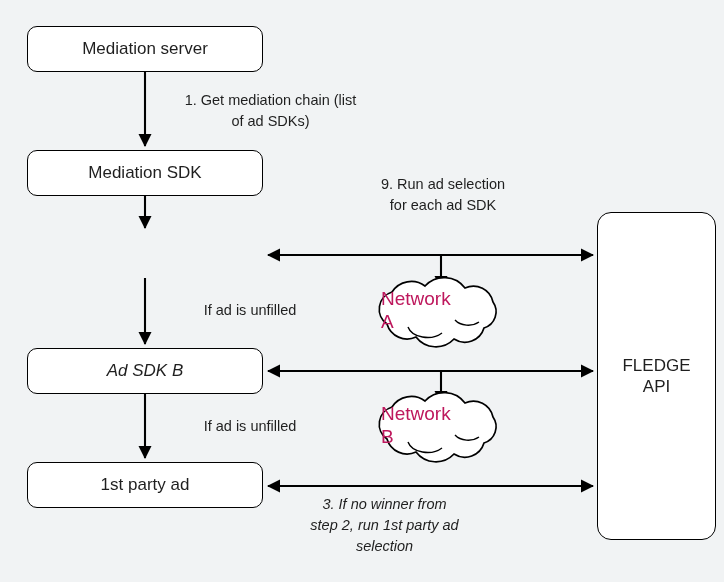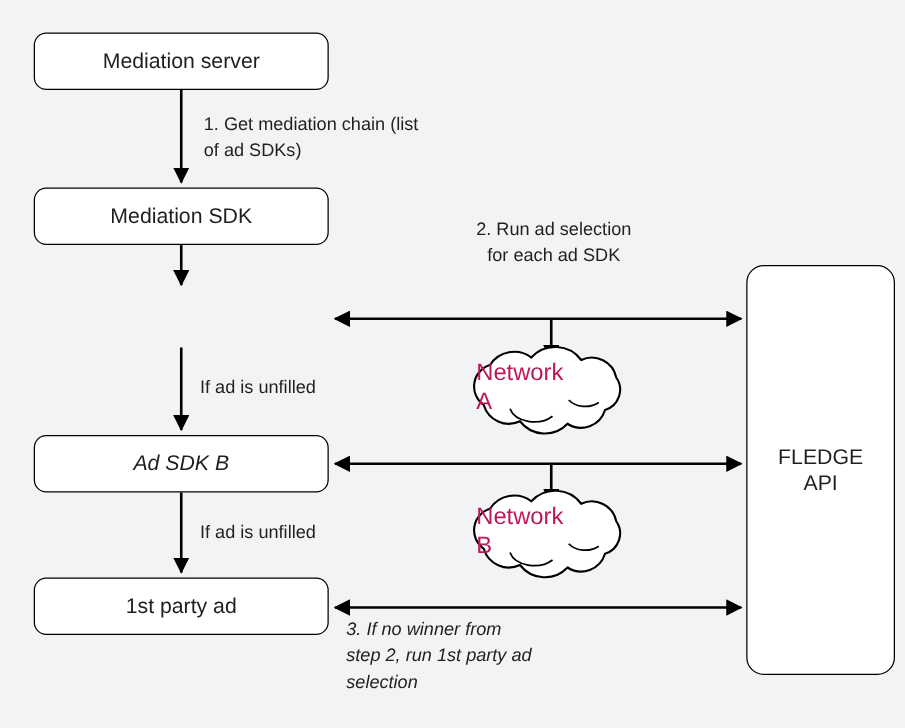--- a/index.html
+++ b/index.html
@@ -42,20 +42,21 @@
   }
   .node-box.tall {
     border-radius: 14px;
   }
   .edge-label {
     position: absolute;
     color: #1f1f1f;
     font-size: 14.5px;
     line-height: 1.45;
     white-space: pre-line;
+    text-align: center;
   }
   .edge-label.centered {
     text-align: center;
   }
   .cloud-label {
     position: absolute;
     color: #be185d;
     font-size: 19px;
     line-height: 1.2;
     white-space: pre-line;
@@ -148,21 +149,21 @@
 
   <div class="cloud-label" style="left:381px; top:288px; width:120px;">Network
 A</div>
 
   <div class="cloud-label" style="left:381px; top:403px; width:120px;">Network
 B</div>
 
   <div class="edge-label" style="left:163px; top:90px; width:215px;">1. Get mediation chain (list
 of ad SDKs)</div>
 
-  <div class="edge-label centered" style="left:358px; top:174px; width:170px;">2. Run ad selection
+  <div class="edge-label centered" style="left:358px; top:174px; width:170px;">9. Run ad selection
 for each ad SDK</div>
 
   <div class="edge-label" style="left:160px; top:300px; width:180px;">If ad is unfilled</div>
 
   <div class="edge-label" style="left:160px; top:416px; width:180px;">If ad is unfilled</div>
 
   <div class="edge-label" style="left:277px; top:494px; width:215px;font-style:italic;">3. If no winner from
 step 2, run 1st party ad
 selection</div>
 

